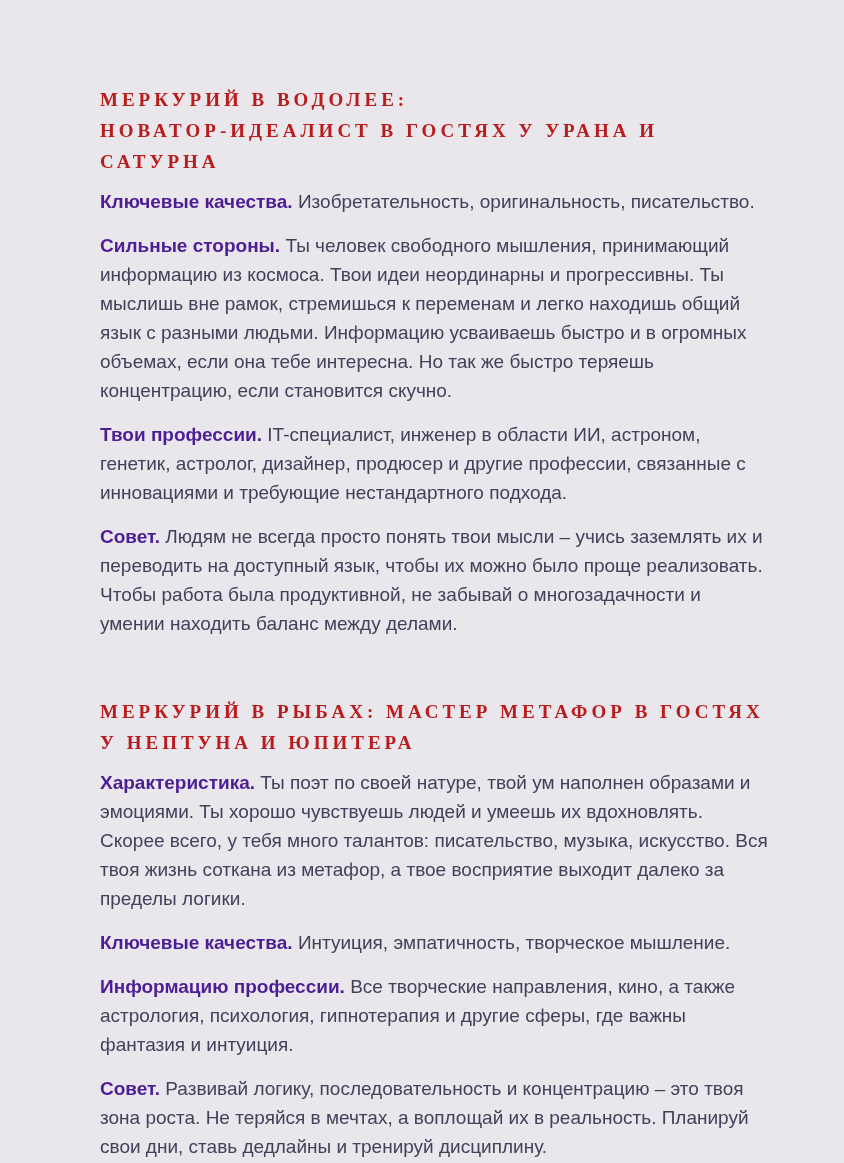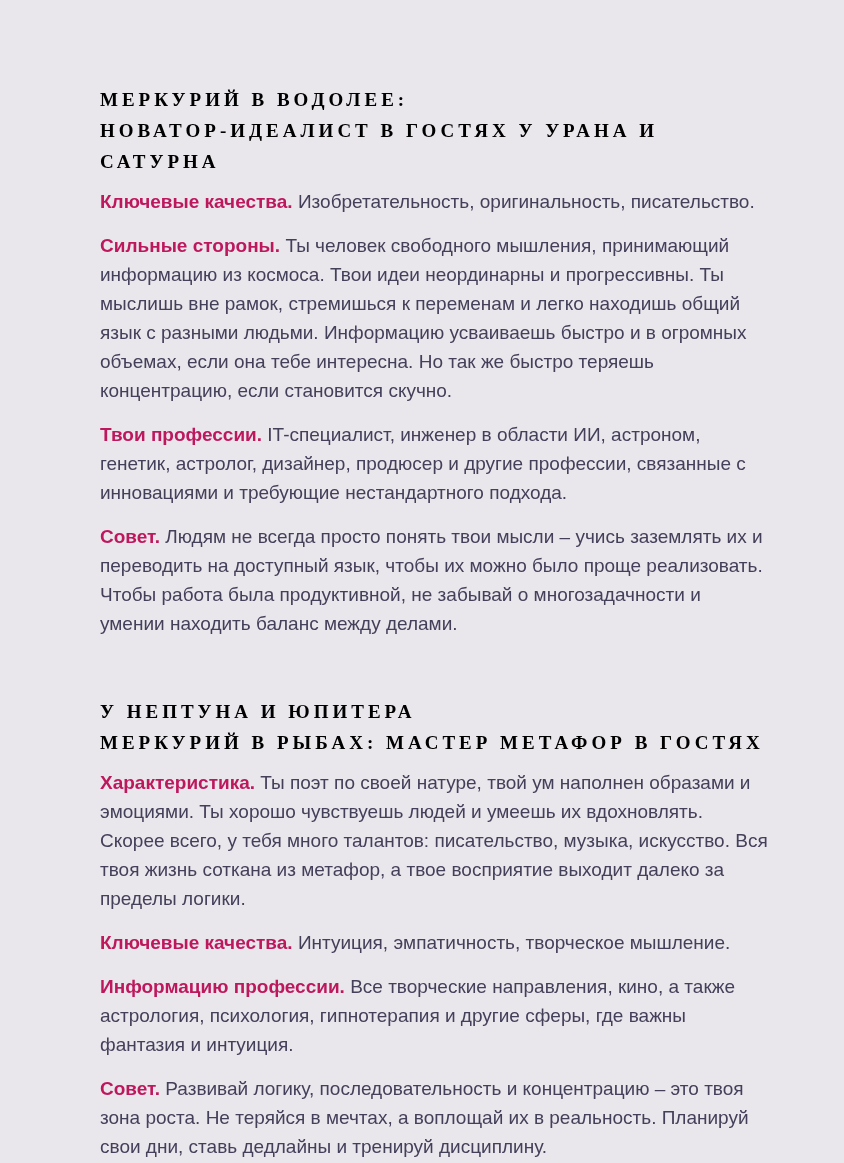--- a/index.html
+++ b/index.html
@@ -24,36 +24,36 @@
   }
   .section {
     margin-bottom: 34px;
   }
   .section-title {
     font-family: "Liberation Serif", "DejaVu Serif", serif;
     font-weight: 700;
     font-size: 19px;
     line-height: 31px;
     letter-spacing: 4px;
-    color: #000000;
+    color: #b91c1c;
     text-transform: uppercase;
     margin: 0 0 10px 0;
   }
   .section-title .title-line {
     display: block;
   }
   .paragraph {
     font-size: 19px;
     line-height: 29px;
     color: #45405a;
     margin: 0 0 15px 0;
   }
   .paragraph .lead {
     font-weight: 700;
-    color: #be185d;
+    color: #4c1d95;
   }
   .sections-gap {
     height: 24px;
   }
 </style>
 </head>
 <body>
 
 <div class="page">
   <div class="content">
@@ -66,22 +66,22 @@
       <p class="paragraph"><span class="lead">Ключевые качества.</span><span> Изобретательность, оригинальность, писательство.</span></p>
       <p class="paragraph"><span class="lead">Сильные стороны.</span><span> Ты человек свободного мышления, принимающий информацию из космоса. Твои идеи неординарны и прогрессивны. Ты мыслишь вне рамок, стремишься к переменам и легко находишь общий язык с разными людьми. Информацию усваиваешь быстро и в огромных объемах, если она тебе интересна. Но так же быстро теряешь концентрацию, если становится скучно.</span></p>
       <p class="paragraph"><span class="lead">Твои профессии.</span><span> IT-специалист, инженер в области ИИ, астроном, генетик, астролог, дизайнер, продюсер и другие профессии, связанные с инновациями и требующие нестандартного подхода.</span></p>
       <p class="paragraph"><span class="lead">Совет.</span><span> Людям не всегда просто понять твои мысли – учись заземлять их и переводить на доступный язык, чтобы их можно было проще реализовать. Чтобы работа была продуктивной, не забывай о многозадачности и умении находить баланс между делами.</span></p>
     </div>
 
     <div class="sections-gap"></div>
 
     <div class="section">
       <h2 class="section-title">
+        <span class="title-line">МЕРКУРИЙ В РЫБАХ: МАСТЕР МЕТАФОР В ГОСТЯХ</span>
         <span class="title-line">У НЕПТУНА И ЮПИТЕРА</span>
-        <span class="title-line">МЕРКУРИЙ В РЫБАХ: МАСТЕР МЕТАФОР В ГОСТЯХ</span>
       </h2>
       <p class="paragraph"><span class="lead">Характеристика.</span><span> Ты поэт по своей натуре, твой ум наполнен образами и эмоциями. Ты хорошо чувствуешь людей и умеешь их вдохновлять. Скорее всего, у тебя много талантов: писательство, музыка, искусство. Вся твоя жизнь соткана из метафор, а твое восприятие выходит далеко за пределы логики.</span></p>
       <p class="paragraph"><span class="lead">Ключевые качества.</span><span> Интуиция, эмпатичность, творческое мышление.</span></p>
       <p class="paragraph"><span class="lead">Информацию профессии.</span><span> Все творческие направления, кино, а также астрология, психология, гипнотерапия и другие сферы, где важны фантазия и интуиция.</span></p>
       <p class="paragraph"><span class="lead">Совет.</span><span> Развивай логику, последовательность и концентрацию – это твоя зона роста. Не теряйся в мечтах, а воплощай их в реальность. Планируй свои дни, ставь дедлайны и тренируй дисциплину.</span></p>
     </div>
 
   </div>
 </div>
 

